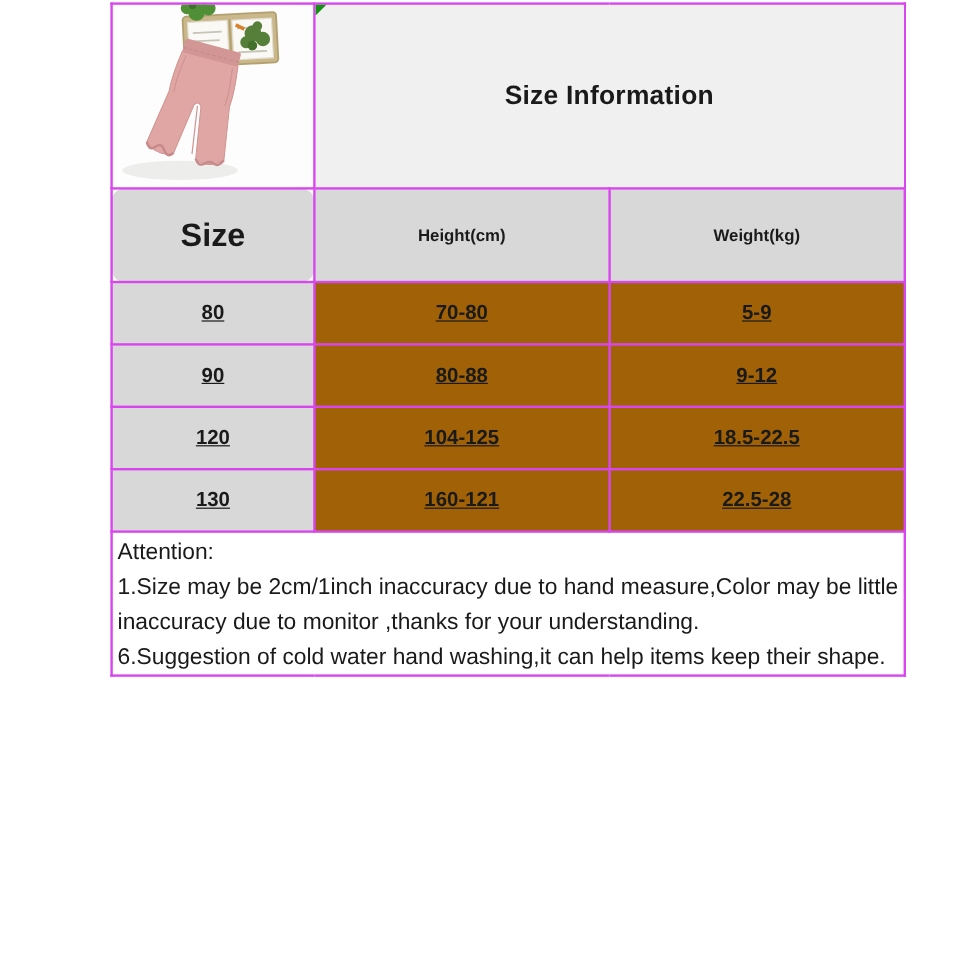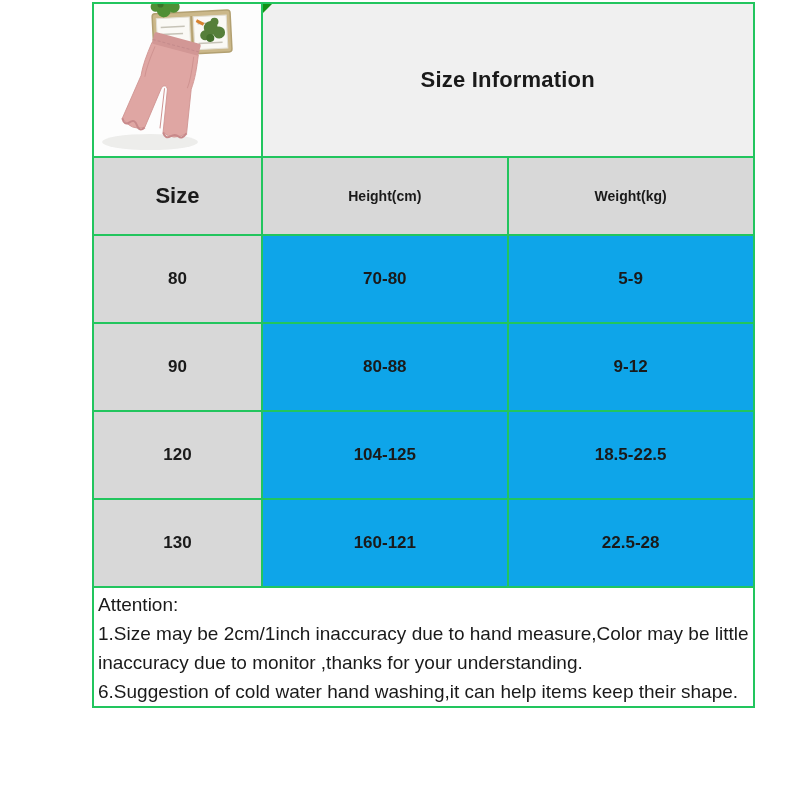--- a/index.html
+++ b/index.html
@@ -3,33 +3,33 @@
 <meta charset="utf-8">
 <style>
   html,body{margin:0;padding:0;}
   body{
     width:800px;height:800px;background:#ffffff;
     font-family:"Liberation Sans", sans-serif;color:#1a1a1a;
     position:relative;overflow:hidden;
   }
   .sheet{position:absolute;left:92px;top:2px;}
   table{border-collapse:collapse;table-layout:fixed;}
-  td,th{border:2px solid #22c55e;text-align:center;vertical-align:middle;padding:0;}
+  td,th{border:2px solid #d946ef;text-align:center;vertical-align:middle;padding:0;}
   .img-cell{background:#fdfdfd;}
   .img-row{height:152px;}
   .title-cell{background:#f0f0f0;font-size:22px;font-weight:bold;position:relative;letter-spacing:.2px;}
   .green-flag{position:absolute;left:0;top:0;width:0;height:0;
     border-top:9px solid #159015;border-right:9px solid transparent;}
   .head-row{height:78px;}
   .head-row th{background:#d8d8d8;font-size:14px;font-weight:bold;}
-  .head-row th.size-head{font-size:22px;}
-  .data-row{height:88px;}
+  .head-row th.size-head{font-size:27px;border-radius:11px;}
+  .data-row{height:52px;text-decoration:underline;}
   .data-row td{font-size:17px;font-weight:bold;}
   .data-row td.size-cell{background:#d8d8d8;}
-  .data-row td.val-cell{background:#0ea5e9;}
+  .data-row td.val-cell{background:#a16207;}
   .attn-row{height:116px;}
   .attention-cell{background:#ffffff;text-align:left;vertical-align:top;
     padding:2px 4px 0 4px;font-size:19px;line-height:29px;font-weight:normal;}
   .attention-cell div{white-space:nowrap;}
   svg{display:block;}
 </style>
 </head>
 <body>
 
 <div class="sheet">

